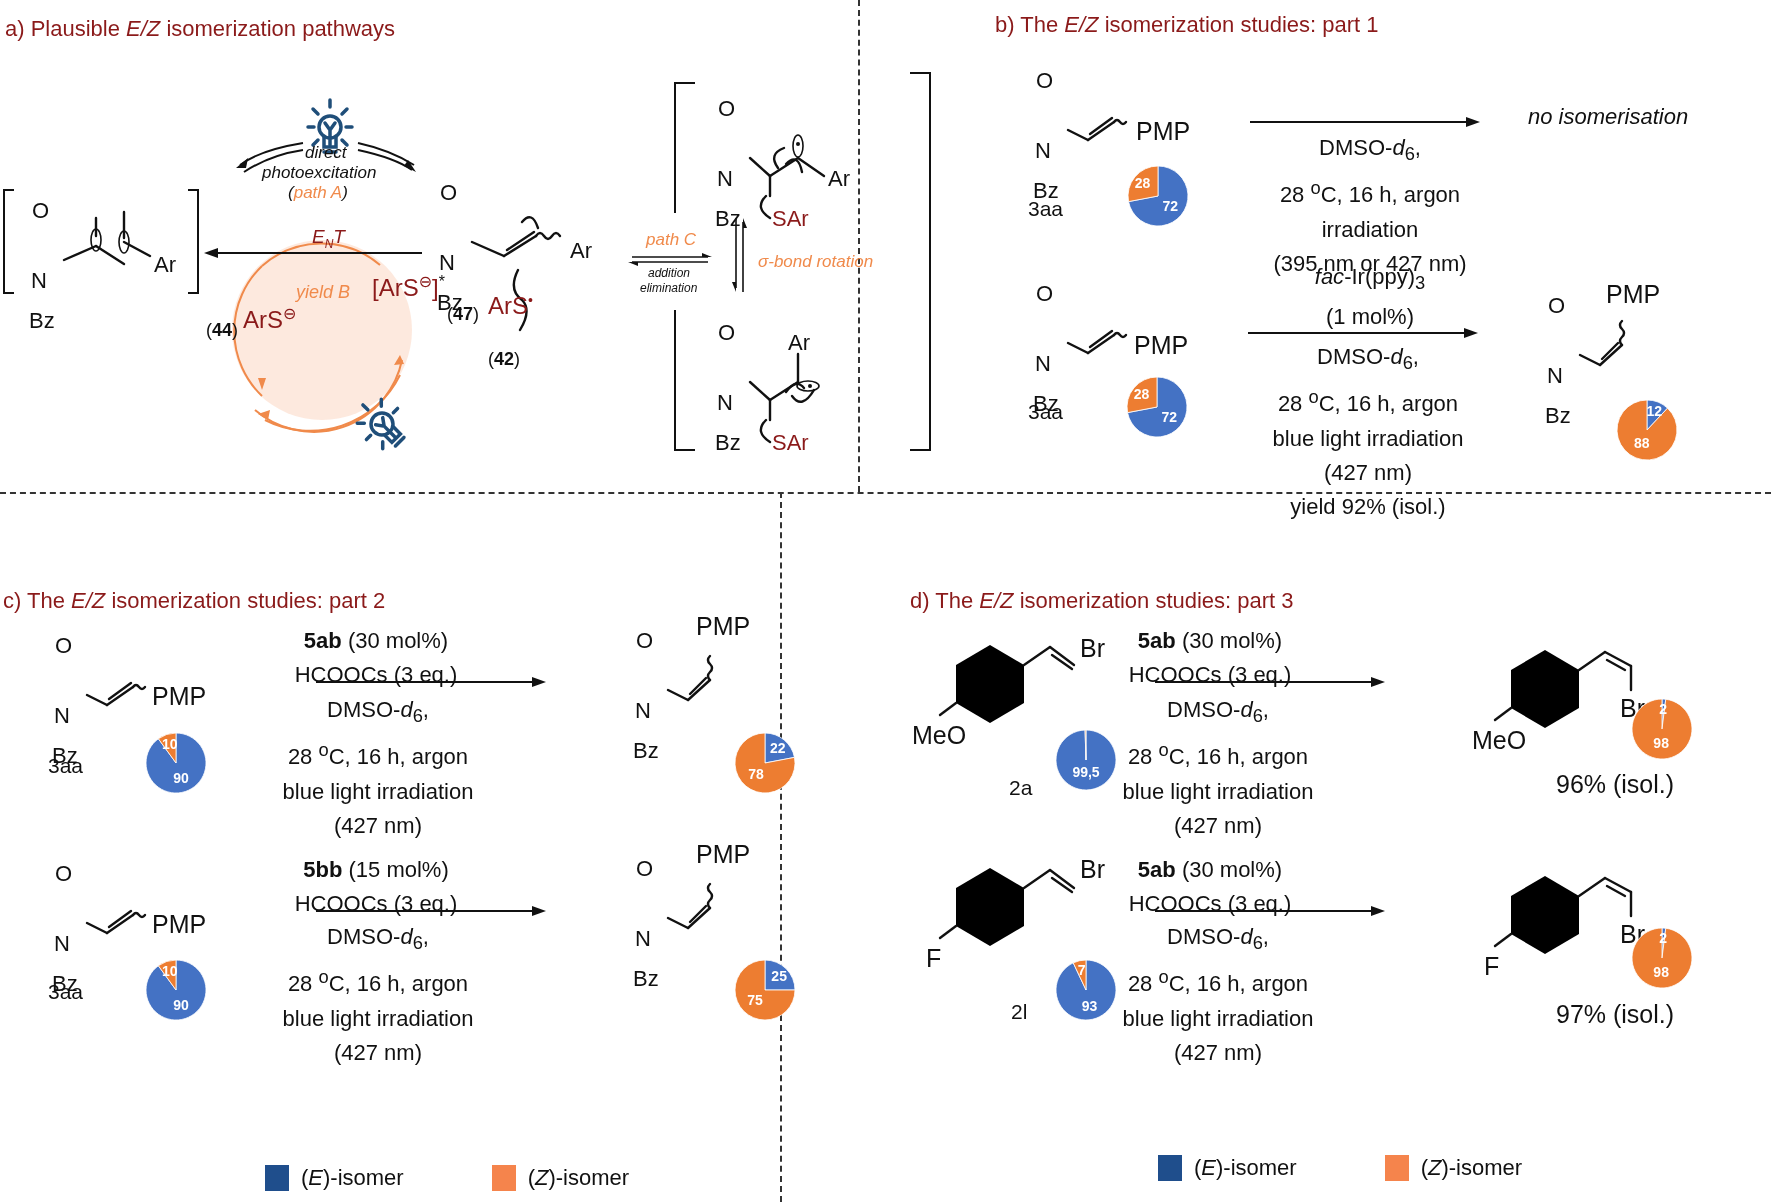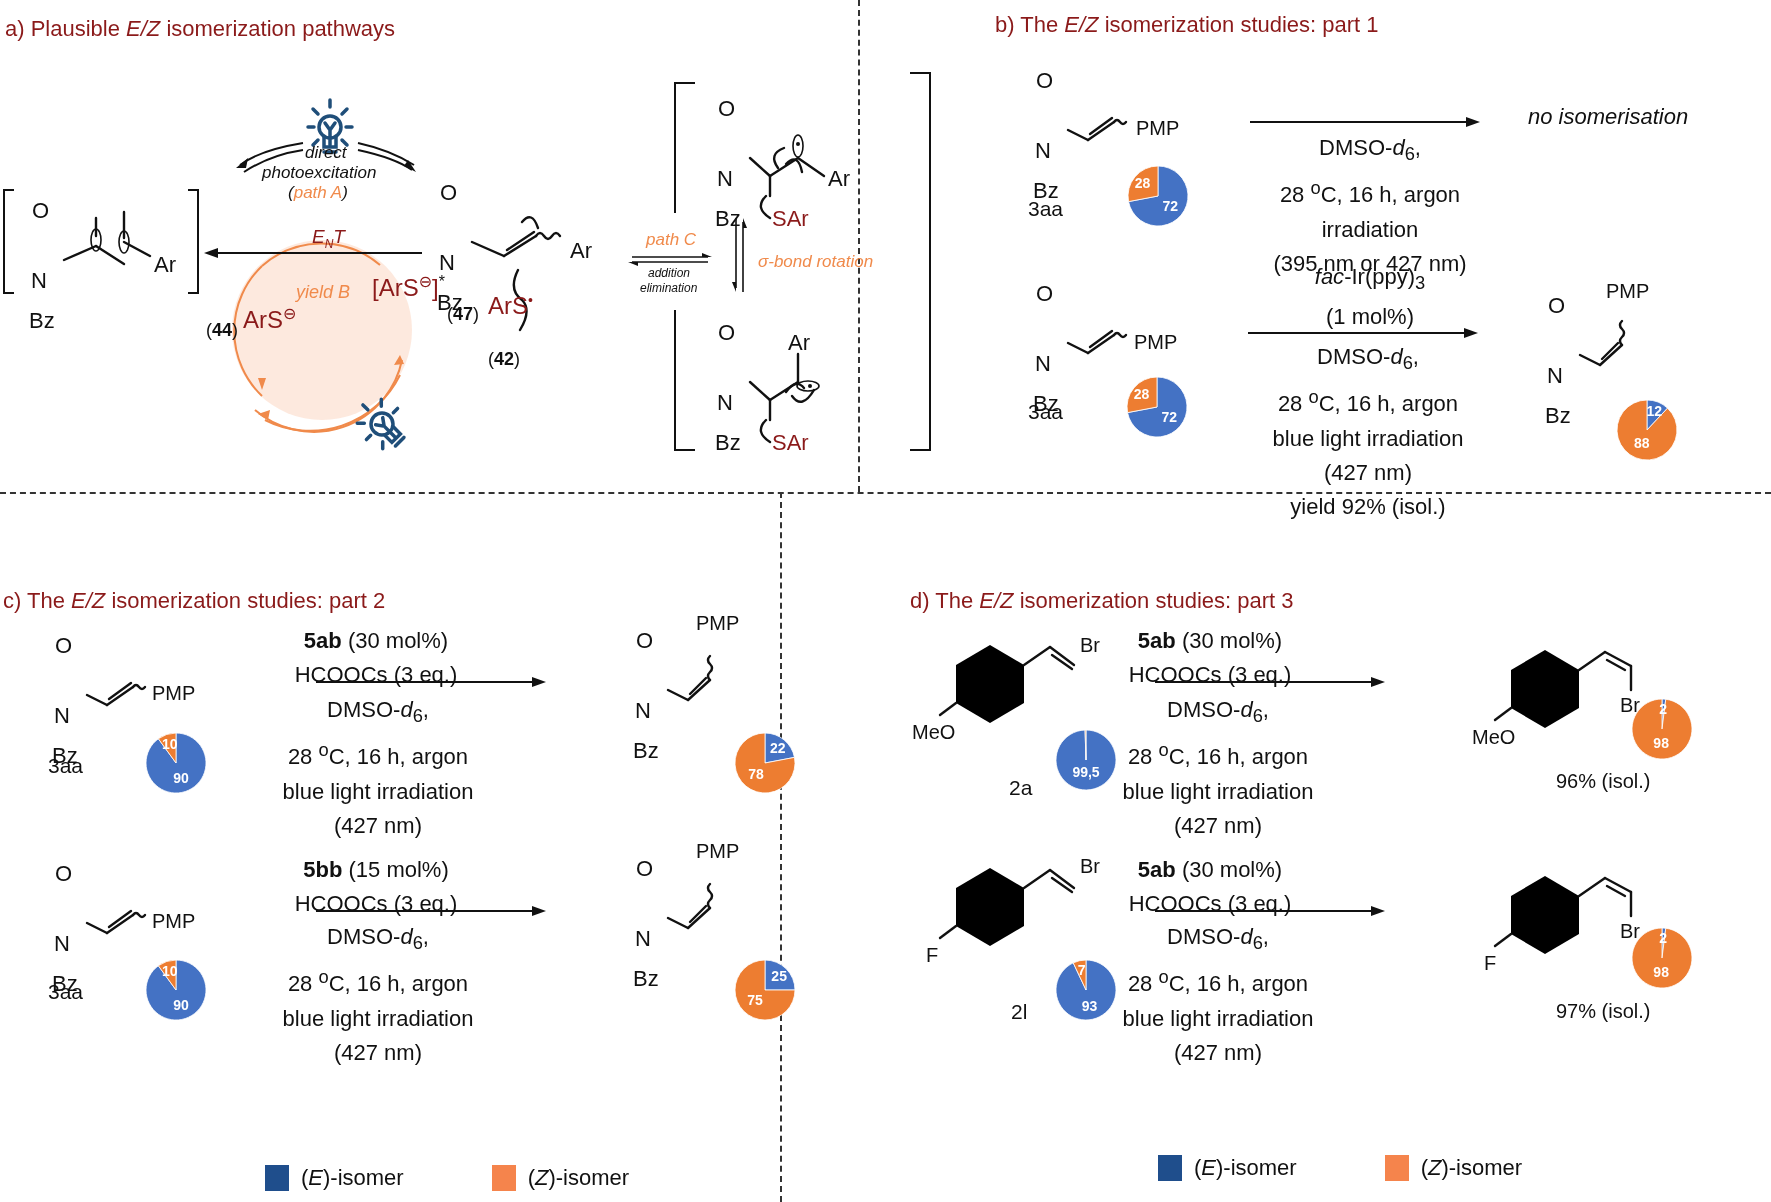--- a/index.html
+++ b/index.html
@@ -4,21 +4,21 @@
 <style>
   html,body{margin:0;padding:0;background:#fff;}
   body{width:1771px;height:1202px;position:relative;overflow:hidden;font-family:"Liberation Sans",sans-serif;color:#111;}
   .abs{position:absolute;}
   .title{font-size:22px;color:#8b1a1a;white-space:nowrap;}
   .title i{}
   .dash-v{position:absolute;border-left:2px dashed #333;}
   .dash-h{position:absolute;border-top:2px dashed #333;}
   .cond{position:absolute;text-align:center;font-size:22px;line-height:34px;white-space:nowrap;}
   .lbl{position:absolute;font-size:21px;font-weight:normal;white-space:nowrap;}
-  .txt{position:absolute;font-size:20px;white-space:nowrap;}
+  .txt{position:absolute;font-size:25px;white-space:nowrap;}
   .small-it{position:absolute;font-style:italic;white-space:nowrap;}
   .orange{color:#f08a4b;}
   .darkred{color:#8b1a1a;text-align:center;}
   svg{position:absolute;overflow:visible;}
   .mol line,.mol polyline,.mol path{stroke:#111;stroke-width:2.4;fill:none;stroke-linecap:round;stroke-linejoin:round;}
   .mol text{font-family:"Liberation Sans",sans-serif;font-size:22px;fill:#111;}
   .pie text{font-family:"Liberation Sans",sans-serif;font-size:14px;font-weight:bold;fill:#fff;}
   .legend{position:absolute;display:flex;align-items:center;font-size:22px;white-space:nowrap;}
   .swatch{width:24px;height:26px;display:inline-block;margin-right:12px;}
 </style>

